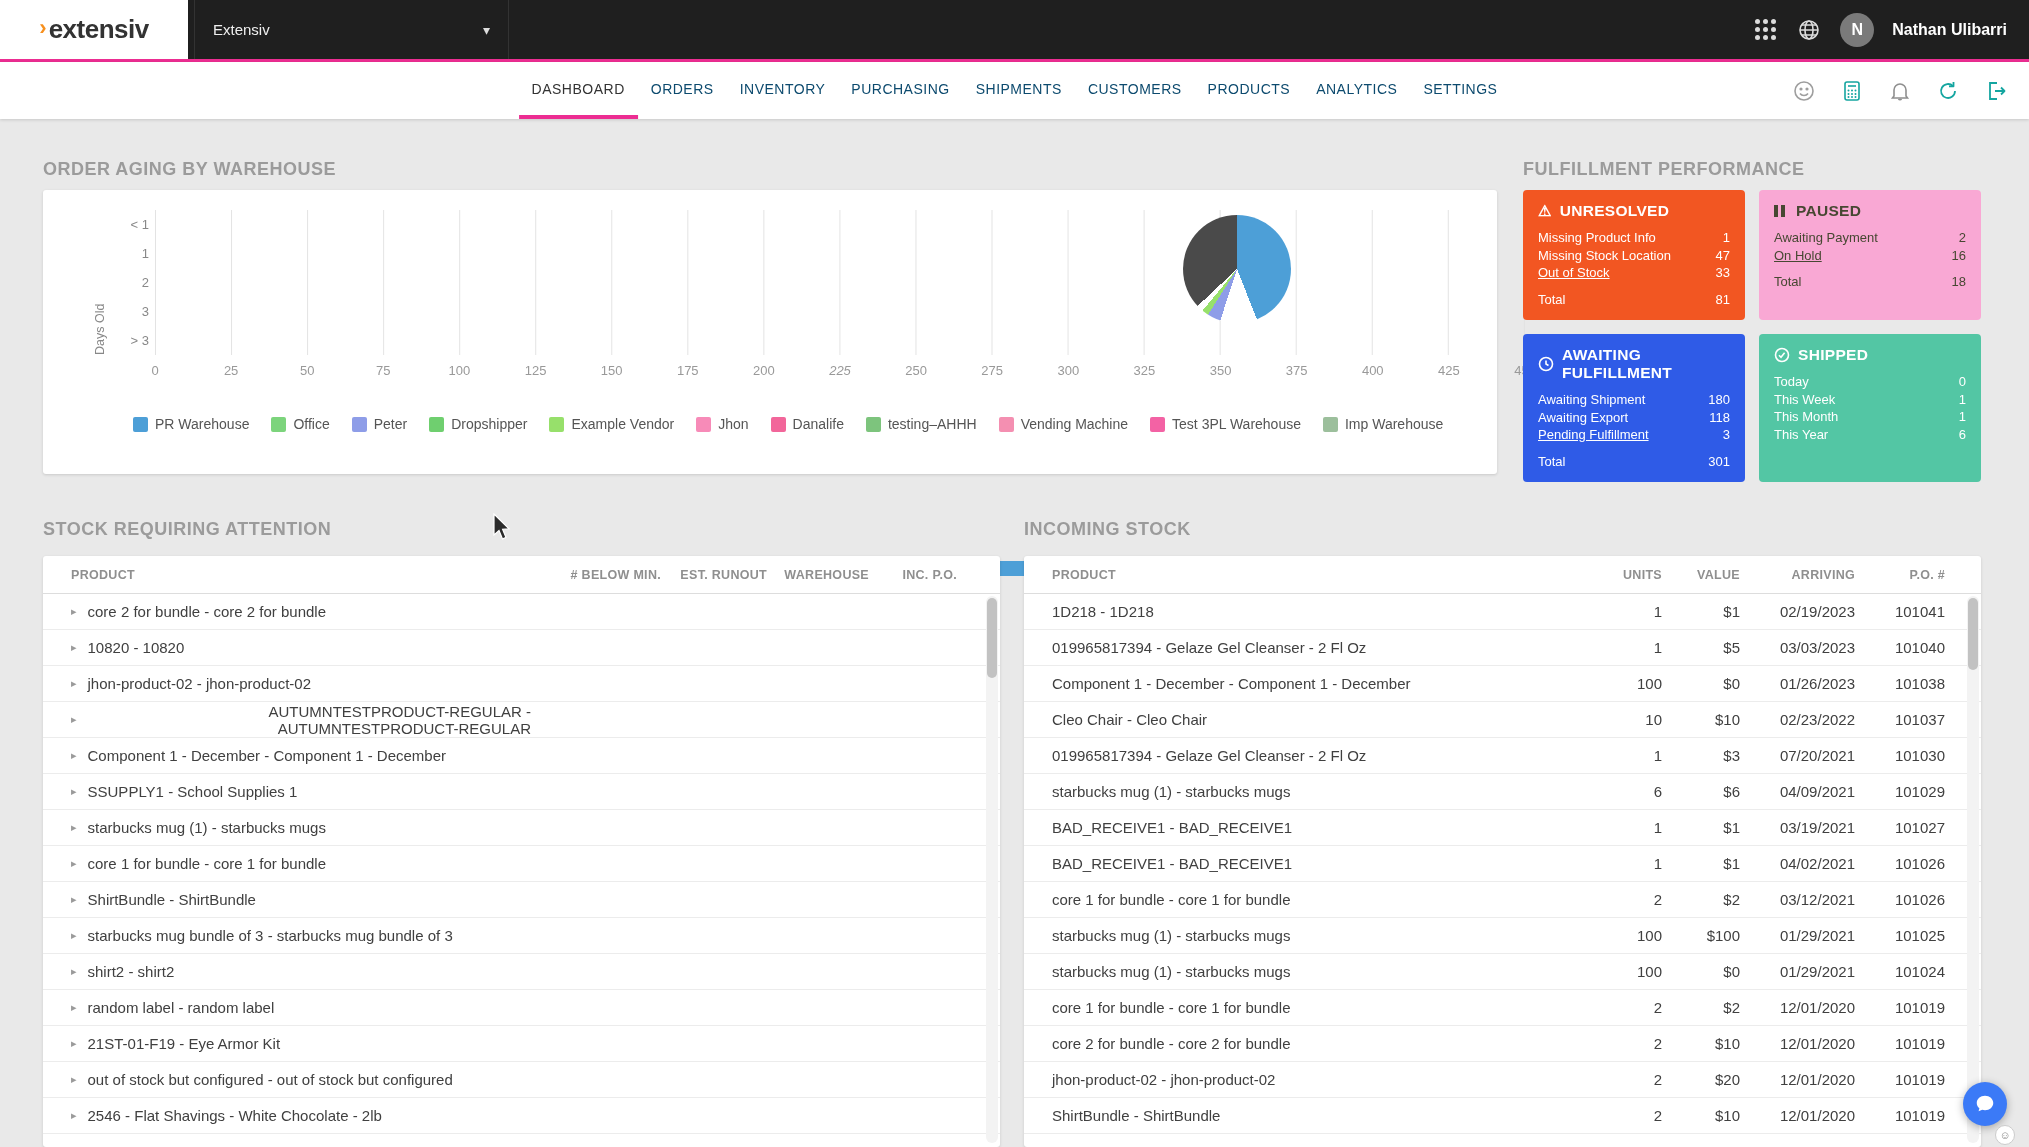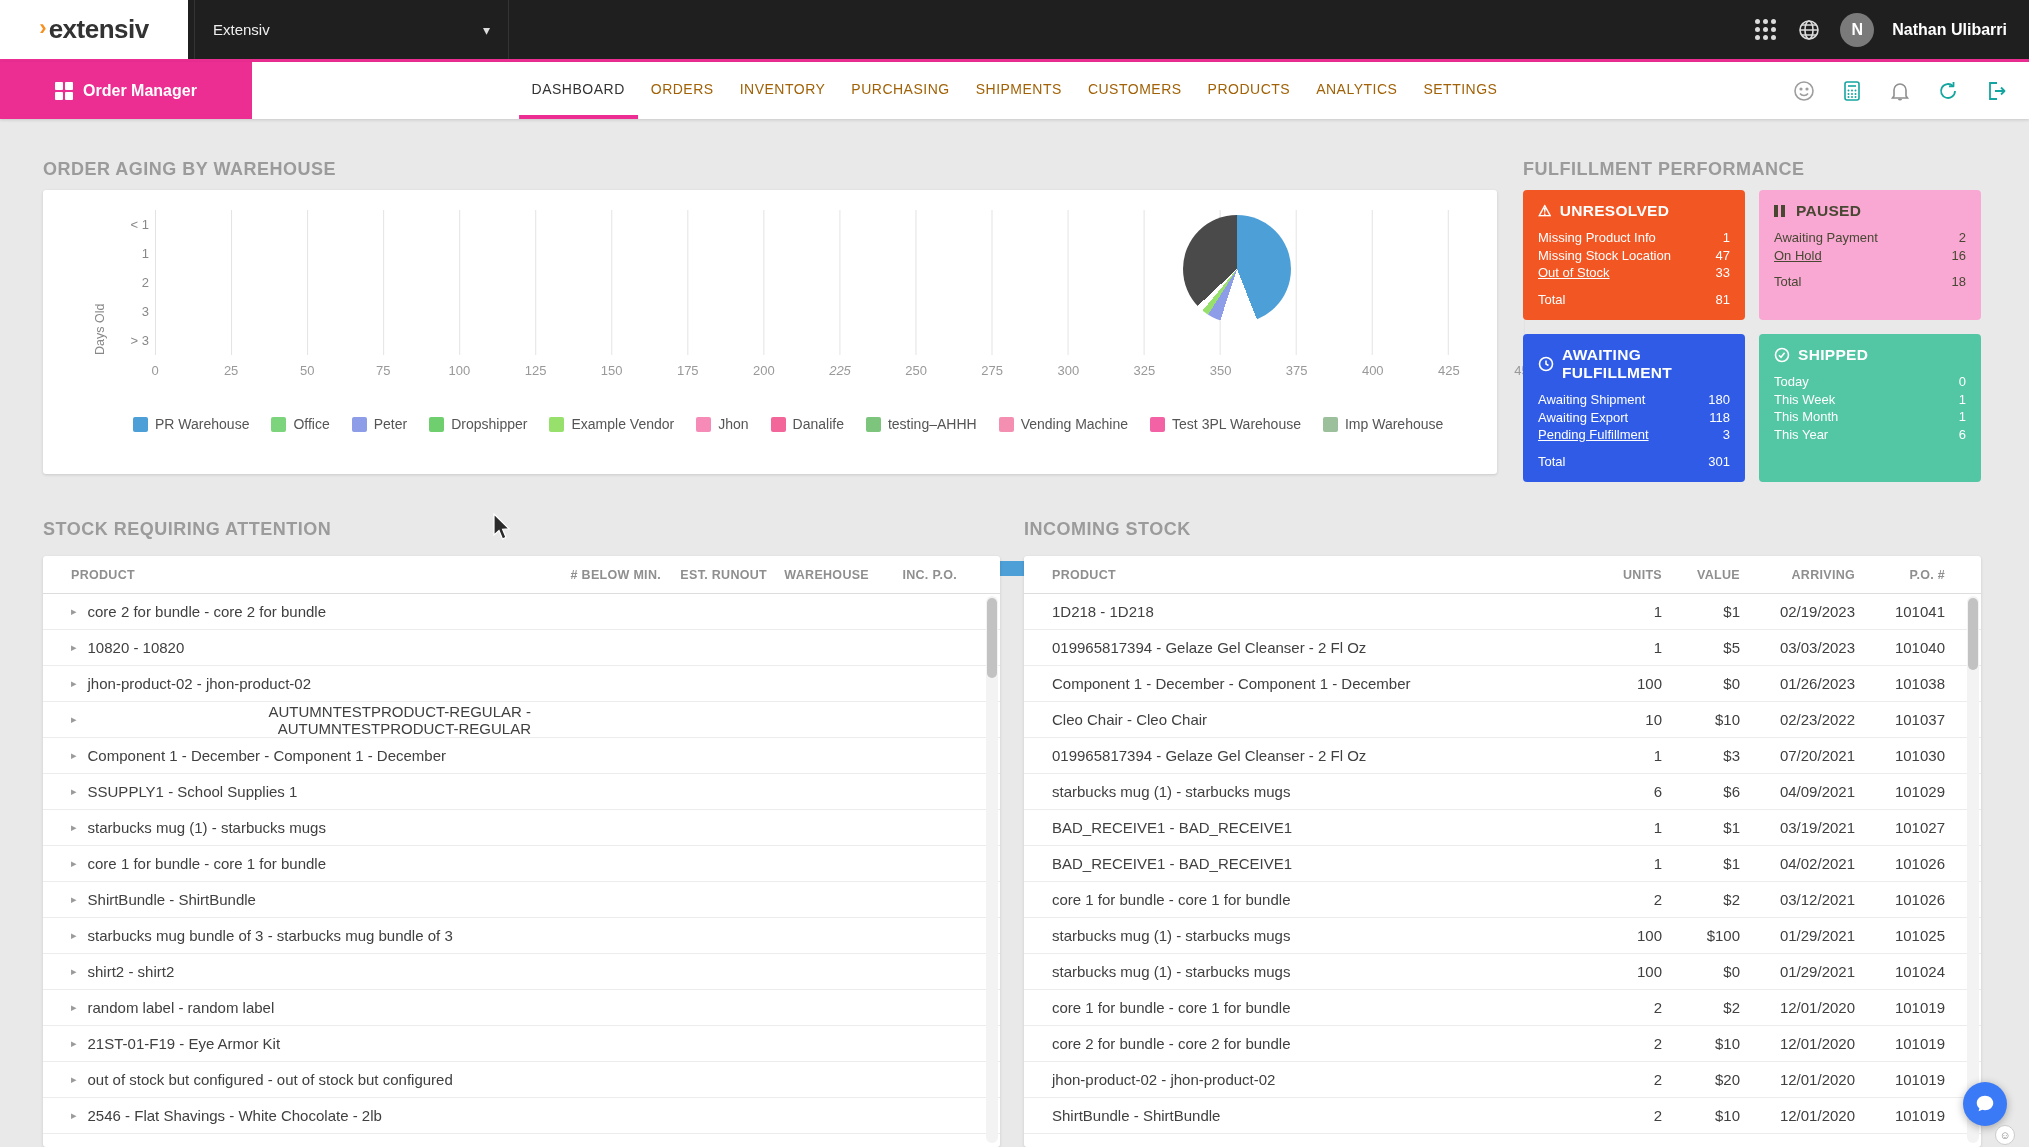--- a/index.html
+++ b/index.html
@@ -26,21 +26,21 @@
 
   
   .navbar { position:absolute; left:0; top:62px; width:2029px; height:57px; background:#fff;
             box-shadow:0 1px 3px rgba(0,0,0,0.15); display:flex; align-items:stretch; }
   .app-tab { width:252px; background:#ec2d92; color:#fff; display:flex; align-items:center;
              justify-content:center; gap:10px; font-size:16px; font-weight:600; cursor:pointer; }
   .boxes-icon { display:grid; grid-template-columns:8px 8px; grid-gap:2px; }
   .boxes-icon i { width:8px; height:8px; background:#fff; border-radius:1px; }
   .main-nav { position:absolute; left:50%; transform:translateX(-50%); height:57px; display:flex; }
   .nav-item { display:flex; align-items:center; padding:0 13px; font-size:14px; letter-spacing:0.5px;
-              color:#a16207; cursor:pointer; border-bottom:4px solid transparent; }
+              color:#0c4a6e; cursor:pointer; border-bottom:4px solid transparent; }
   .nav-item.active { color:#333; border-bottom-color:#ec2d92; }
   .navbar-icons { margin-left:auto; display:flex; align-items:center; gap:22px; padding-right:20px; }
   .nb-icon { width:26px; height:26px; display:flex; align-items:center; justify-content:center; cursor:pointer; }
 
   
   .section-title { position:absolute; font-size:18px; font-weight:bold; color:#9b9b9b; letter-spacing:0.5px; }
   .card { position:absolute; background:#fff; border-radius:3px; box-shadow:0 1px 3px rgba(0,0,0,0.14); }
 
   
   #aging-card { left:43px; top:190px; width:1454px; height:284px; }
@@ -139,29 +139,20 @@
       </svg>
     </div>
     <div class="avatar">
       <span>N</span>
     </div>
     <div class="user-name">Nathan Ulibarri</div>
   </div>
 </div>
 
 <div class="navbar">
-  <div class="app-tab">
-    <span class="boxes-icon">
-        <i></i>
-        <i></i>
-        <i></i>
-        <i></i>
-      </span>
-    <span>Order Manager</span>
-  </div>
   <div class="main-nav">
       <div class="nav-item active">DASHBOARD</div>
       <div class="nav-item">ORDERS</div>
       <div class="nav-item">INVENTORY</div>
       <div class="nav-item">PURCHASING</div>
       <div class="nav-item">SHIPMENTS</div>
       <div class="nav-item">CUSTOMERS</div>
       <div class="nav-item">PRODUCTS</div>
       <div class="nav-item">ANALYTICS</div>
       <div class="nav-item">SETTINGS</div>

